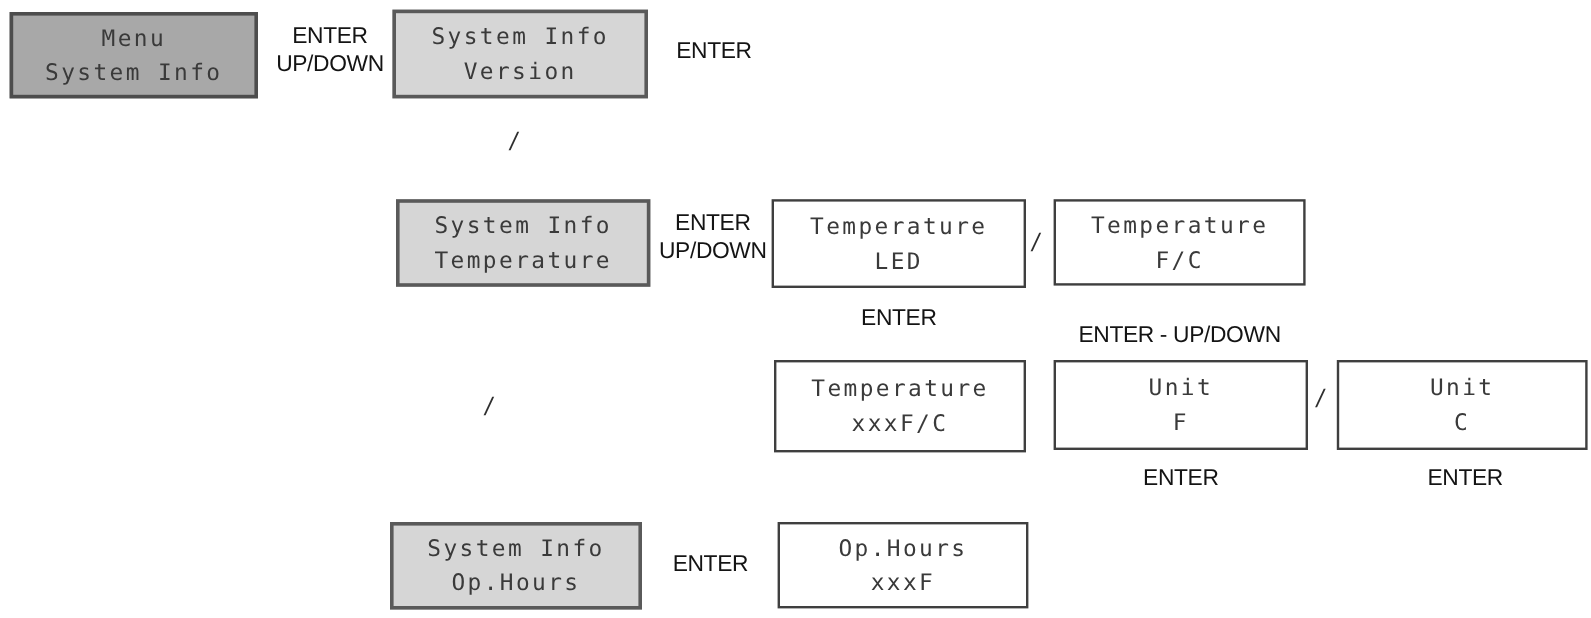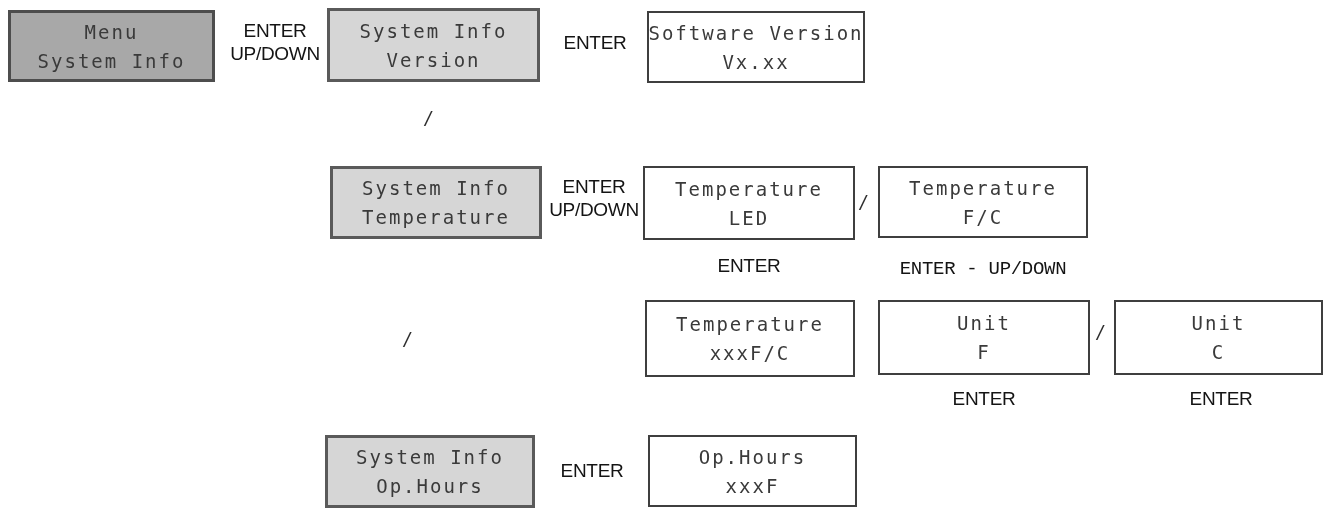--- a/index.html
+++ b/index.html
@@ -53,24 +53,20 @@
 
   <div class="box box-light" style="left:327px; top:8px; width:213px; height:74px;">
     <span class="lcd-line">System Info</span>
     <span class="lcd-line">Version</span>
   </div>
 
   <div class="label" style="left:544px; top:31px; width:102px;">
     <span>ENTER</span>
   </div>
 
-  <div class="box box-white" style="left:647px; top:11px; width:218px; height:72px;">
-    <span class="lcd-line">Software Version</span>
-    <span class="lcd-line">Vx.xx</span>
-  </div>
 
   <div class="slash" style="left:414px; top:106px; width:28px;">/</div>
 
   <div class="box box-light" style="left:330px; top:166px; width:212px; height:73px;">
     <span class="lcd-line">System Info</span>
     <span class="lcd-line">Temperature</span>
   </div>
 
   <div class="label" style="left:544px; top:175px; width:100px;">
     <span>ENTER</span><br>
@@ -86,21 +82,21 @@
 
   <div class="box box-white" style="left:878px; top:166px; width:210px; height:72px;">
     <span class="lcd-line">Temperature</span>
     <span class="lcd-line">F/C</span>
   </div>
 
   <div class="label" style="left:692px; top:254px; width:114px;">
     <span>ENTER</span>
   </div>
 
-  <div class="label" style="left:881px; top:258px; width:204px;font-family:Liberation Mono, monospace;">
+  <div class="label" style="left:881px; top:268px; width:204px;">
     <span>ENTER - UP/DOWN</span>
   </div>
 
   <div class="slash" style="left:393px; top:327px; width:28px;">/</div>
 
   <div class="box box-white" style="left:645px; top:300px; width:210px; height:77px;">
     <span class="lcd-line">Temperature</span>
     <span class="lcd-line">xxxF/C</span>
   </div>
 

